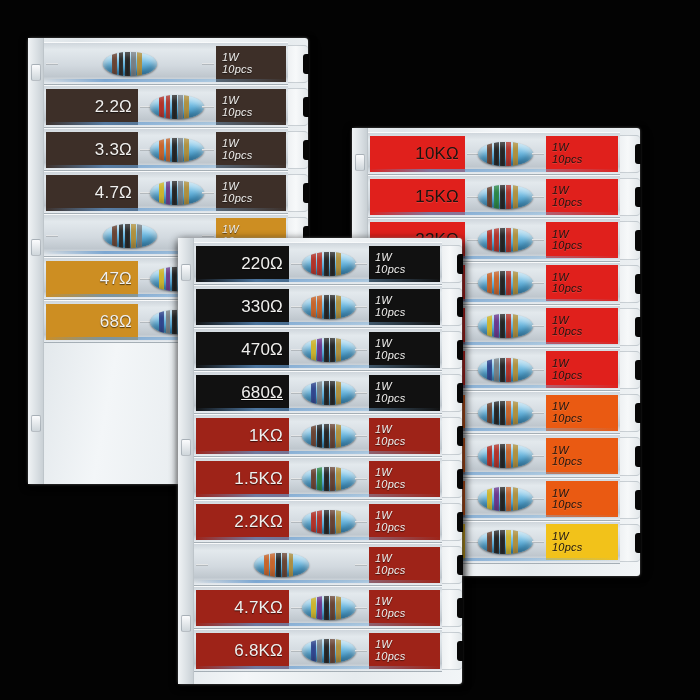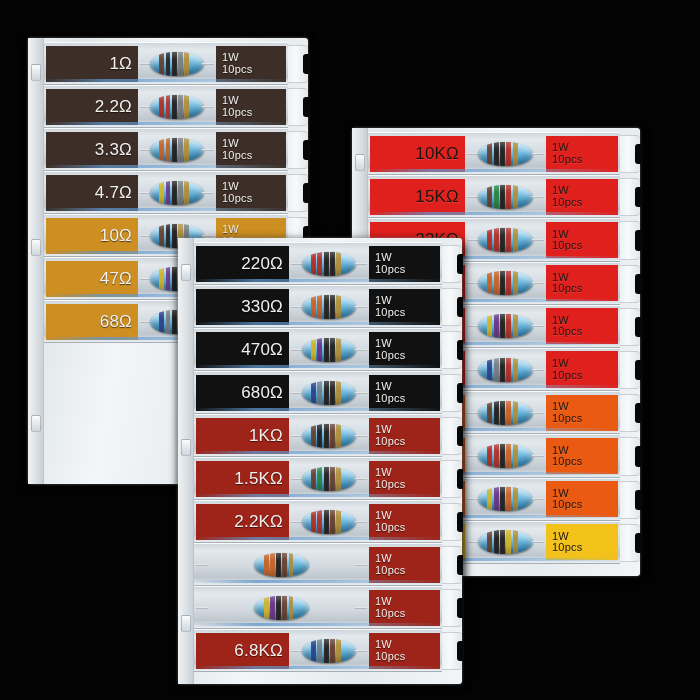--- a/index.html
+++ b/index.html
@@ -33,21 +33,21 @@
          border-top:1px solid rgba(255,255,255,.75);
          border-bottom:1px solid rgba(130,140,148,.55);
          box-sizing:border-box;}
   .strip:before{content:"";position:absolute;left:0;right:0;bottom:2px;height:3px;
          background:linear-gradient(90deg,rgba(120,170,215,.0),rgba(95,150,205,.75) 25%,rgba(120,175,220,.45) 70%,rgba(255,255,255,0));}
 
   .lbl{box-sizing:border-box;display:flex;align-items:center;
        font-weight:400;letter-spacing:.2px;white-space:nowrap;overflow:hidden;}
   .lbl.val{justify-content:flex-end;padding-right:6px;}
   .lbl.spec{flex-direction:column;align-items:flex-start;justify-content:center;
-       padding-left:6px;line-height:1.03;}
+       padding-left:6px;line-height:1.03;font-style:italic;}
 
   
   .res{position:relative;flex:1 1 auto;height:100%;display:flex;align-items:center;justify-content:center;}
   .res .lead{position:absolute;top:50%;height:2px;background:linear-gradient(180deg,#fdfdfd,#9aa2a8);
        transform:translateY(-50%);}
   .res .lead.l{left:2px;}
   .res .lead.r{right:2px;}
   .body{position:relative;display:flex;align-items:stretch;overflow:hidden;
        border-radius:48% / 50%;
        box-shadow:inset 0 4px 6px rgba(255,255,255,.55), inset 0 -5px 7px rgba(0,0,0,.3), 0 1px 2px rgba(0,0,0,.45);
@@ -81,21 +81,20 @@
           <div class="tab" style="top: 136px; height: 36px;"></div>
           <div class="tab" style="top: 179px; height: 36px;"></div>
           <div class="tab" style="top: 222px; height: 36px;"></div>
           <div class="tab" style="top: 265px; height: 36px;"></div>
           <div class="tab" style="top: 308px; height: 36px;"></div>
           <div class="tab" style="top: 351px; height: 36px;"></div>
           <div class="tab" style="top: 394px; height: 36px;"></div>
         </div>
         <div style="position: absolute; inset: 4px 20px 4px 16px;">
           <div class="strip" style="height: 43px;">
-            <div class="lbl val t-light" style="background: rgb(61, 47, 40); width: 92px; height: 36px; margin: 0px 0px 0px 2px; font-size: 17px;">1Ω</div>
             <div class="res">
               <div class="lead l" style="width: 11.77px;"></div>
               <div class="body" style="width: 53.46px; height: 24px;">
                 <div class="cap" style="width: 8.5536px;"></div>
                 <div class="band" style="width: 4.80596px; background: rgb(107, 58, 37); margin-left: 0.616149px;"></div>
                 <div class="band" style="width: 4.80596px; background: rgb(17, 17, 17); margin-left: 1.35553px;"></div>
                 <div class="band" style="width: 4.80596px; background: rgb(17, 17, 17); margin-left: 1.35553px;"></div>
                 <div class="band" style="width: 4.80596px; background: rgb(125, 138, 146); margin-left: 1.35553px;"></div>
                 <div class="band" style="width: 4.80596px; background: rgb(200, 160, 51); margin-left: 1.35553px;"></div>
                 <div class="cap" style="flex: 1 1 auto;"></div>
@@ -161,21 +160,20 @@
                 <div class="cap" style="flex: 1 1 auto;"></div>
               </div>
               <div class="lead r" style="width: 11.77px;"></div>
             </div>
             <div class="lbl spec t-light" style="background: rgb(61, 47, 40); width: 70px; height: 36px; font-size: 11px; margin-right: 2px;">
               <span>1W</span>
               <span>10pcs</span>
             </div>
           </div>
           <div class="strip" style="height: 43px;">
-            <div class="lbl val t-light" style="background: rgb(205, 142, 34); width: 92px; height: 36px; margin: 0px 0px 0px 2px; font-size: 17px;">10Ω</div>
             <div class="res">
               <div class="lead l" style="width: 11.77px;"></div>
               <div class="body" style="width: 53.46px; height: 24px;">
                 <div class="cap" style="width: 8.5536px;"></div>
                 <div class="band" style="width: 4.80596px; background: rgb(107, 58, 37); margin-left: 0.616149px;"></div>
                 <div class="band" style="width: 4.80596px; background: rgb(17, 17, 17); margin-left: 1.35553px;"></div>
                 <div class="band" style="width: 4.80596px; background: rgb(17, 17, 17); margin-left: 1.35553px;"></div>
                 <div class="band" style="width: 4.80596px; background: rgb(200, 160, 51); margin-left: 1.35553px;"></div>
                 <div class="band" style="width: 4.80596px; background: rgb(125, 138, 146); margin-left: 1.35553px;"></div>
                 <div class="cap" style="flex: 1 1 auto;"></div>
@@ -525,21 +523,21 @@
                 <div class="cap" style="flex: 1 1 auto;"></div>
               </div>
               <div class="lead r" style="width: 11.94px;"></div>
             </div>
             <div class="lbl spec t-light" style="background: rgb(17, 17, 17); width: 71px; height: 36px; font-size: 11px; margin-right: 2px;">
               <span>1W</span>
               <span>10pcs</span>
             </div>
           </div>
           <div class="strip" style="height: 43px;">
-            <div class="lbl val t-light" style="background: rgb(17, 17, 17); width: 93px; height: 36px; margin: 0px 0px 0px 2px; font-size: 17px;">680Ω</div>
+            <div class="lbl val t-light" style="background: rgb(17, 17, 17); width: 93px; height: 36px; margin: 0px 0px 0px 2px; font-size: 17px; text-decoration: underline;">680Ω</div>
             <div class="res">
               <div class="lead l" style="width: 11.94px;"></div>
               <div class="body" style="width: 54.12px; height: 24px;">
                 <div class="cap" style="width: 8.6592px;"></div>
                 <div class="band" style="width: 4.8653px; background: rgb(31, 62, 158); margin-left: 0.623756px;"></div>
                 <div class="band" style="width: 4.8653px; background: rgb(125, 138, 146); margin-left: 1.37226px;"></div>
                 <div class="band" style="width: 4.8653px; background: rgb(17, 17, 17); margin-left: 1.37226px;"></div>
                 <div class="band" style="width: 4.8653px; background: rgb(17, 17, 17); margin-left: 1.37226px;"></div>
                 <div class="band" style="width: 4.8653px; background: rgb(200, 160, 51); margin-left: 1.37226px;"></div>
                 <div class="cap" style="flex: 1 1 auto;"></div>
@@ -624,20 +622,21 @@
                 <div class="cap" style="flex: 1 1 auto;"></div>
               </div>
               <div class="lead r" style="width: 11.94px;"></div>
             </div>
             <div class="lbl spec t-light" style="background: rgb(158, 35, 24); width: 71px; height: 36px; font-size: 11px; margin-right: 2px;">
               <span>1W</span>
               <span>10pcs</span>
             </div>
           </div>
           <div class="strip" style="height: 43px;">
+            <div class="lbl val t-light" style="background: rgb(158, 35, 24); width: 93px; height: 36px; margin: 0px 0px 0px 2px; font-size: 17px;">4.7KΩ</div>
             <div class="res">
               <div class="lead l" style="width: 11.94px;"></div>
               <div class="body" style="width: 54.12px; height: 24px;">
                 <div class="cap" style="width: 8.6592px;"></div>
                 <div class="band" style="width: 4.8653px; background: rgb(240, 208, 30); margin-left: 0.623756px;"></div>
                 <div class="band" style="width: 4.8653px; background: rgb(108, 42, 156); margin-left: 1.37226px;"></div>
                 <div class="band" style="width: 4.8653px; background: rgb(17, 17, 17); margin-left: 1.37226px;"></div>
                 <div class="band" style="width: 4.8653px; background: rgb(107, 58, 37); margin-left: 1.37226px;"></div>
                 <div class="band" style="width: 4.8653px; background: rgb(200, 160, 51); margin-left: 1.37226px;"></div>
                 <div class="cap" style="flex: 1 1 auto;"></div>

